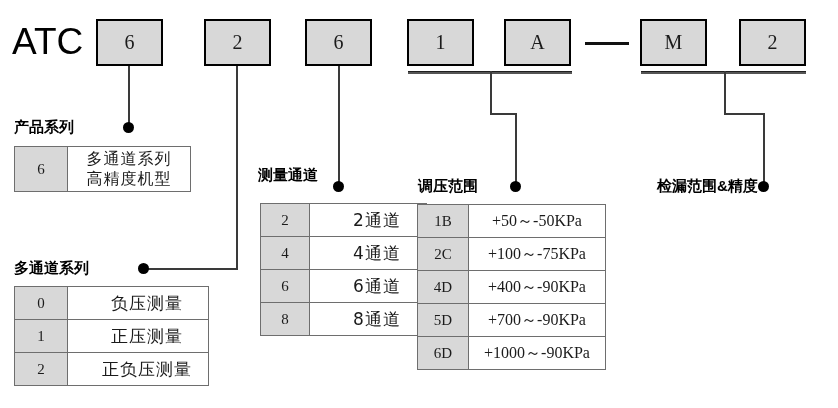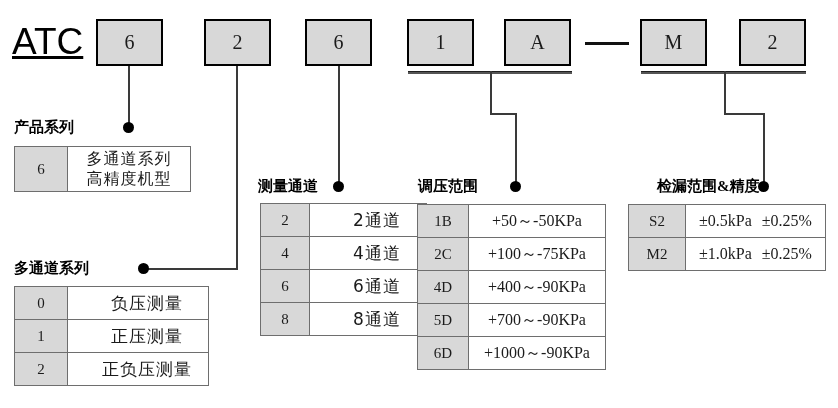--- a/index.html
+++ b/index.html
@@ -21,21 +21,20 @@
   .brand {
     position: absolute;
     left: 12px;
     top: 22px;
     font-family: "Liberation Sans", "DejaVu Sans", sans-serif;
     font-size: 37px;
     font-weight: 400;
     letter-spacing: 0px;
     color: #000000;
     line-height: 40px;
-    text-decoration: underline;
   }
 
   
   .code-box {
     position: absolute;
     width: 67px;
     height: 47px;
     background: #d8d8d8;
     border: 2px solid #000000;
     box-sizing: border-box;
@@ -75,21 +74,21 @@
     position: absolute;
     width: 11px;
     height: 11px;
     border-radius: 50%;
     background: #000000;
   }
 
   
   .caption {
     position: absolute;
-    font-family: Liberation Serif, serif;
+    font-family: Liberation Sans, sans-serif;
     font-size: 15px;
     font-weight: 700;
     color: #000000;
     white-space: nowrap;
     line-height: 18px;
   }
 
   
   .spec-table {
     position: absolute;
@@ -169,21 +168,21 @@
   <div class="dot" style="left:510px; top:181px;"></div>
 
   <div class="bracket" style="left:641px; top:71px; width:165px;"></div>
   <div class="vline" style="left:724px; top:71px; height:43px;"></div>
   <div class="hline" style="left:724px; top:113px; width:41px;"></div>
   <div class="vline" style="left:763px; top:113px; height:73px;"></div>
   <div class="dot" style="left:758px; top:181px;"></div>
 
   <div class="caption" style="left:14px;  top:118px;">产品系列</div>
   <div class="caption" style="left:14px;  top:259px;">多通道系列</div>
-  <div class="caption" style="left:258px; top:177px;">测量通道</div>
+  <div class="caption" style="left:258px; top:166px;">测量通道</div>
   <div class="caption" style="left:418px; top:177px;">调压范围</div>
   <div class="caption" style="left:657px; top:177px;">检漏范围&amp;精度</div>
 
   <table class="spec-table" style="left:14px; top:146px; width:166px;">
     <tbody>
         <tr>
       <td class="key" style="width:48px; height:44px;">6</td>
       <td class="val val-two" style="width:118px; height:44px;">
         <div>多通道系列</div>
         <div>高精度机型</div>
@@ -250,28 +249,16 @@
     </tr>
     <tr>
       <td class="key">6D</td>
       <td class="val val-mix">+1000～-90KPa</td>
     </tr>
   </tbody>
     </table>
 
   <table class="spec-table" style="left:628px; top:204px; width:187px;">
     <tbody>
-        <tr>
-      <td class="key" style="width:52px;">S2</td>
-      <td class="val val-mix" style="width:135px;">
-        <span class="leak-a">±0.5kPa</span><span>±0.25%</span>
-      </td>
-    </tr>
-    <tr>
-      <td class="key">M2</td>
-      <td class="val val-mix">
-        <span class="leak-a">±1.0kPa</span><span>±0.25%</span>
-      </td>
-    </tr>
   </tbody>
     </table>
 
 </div>
 
 </body></html>

